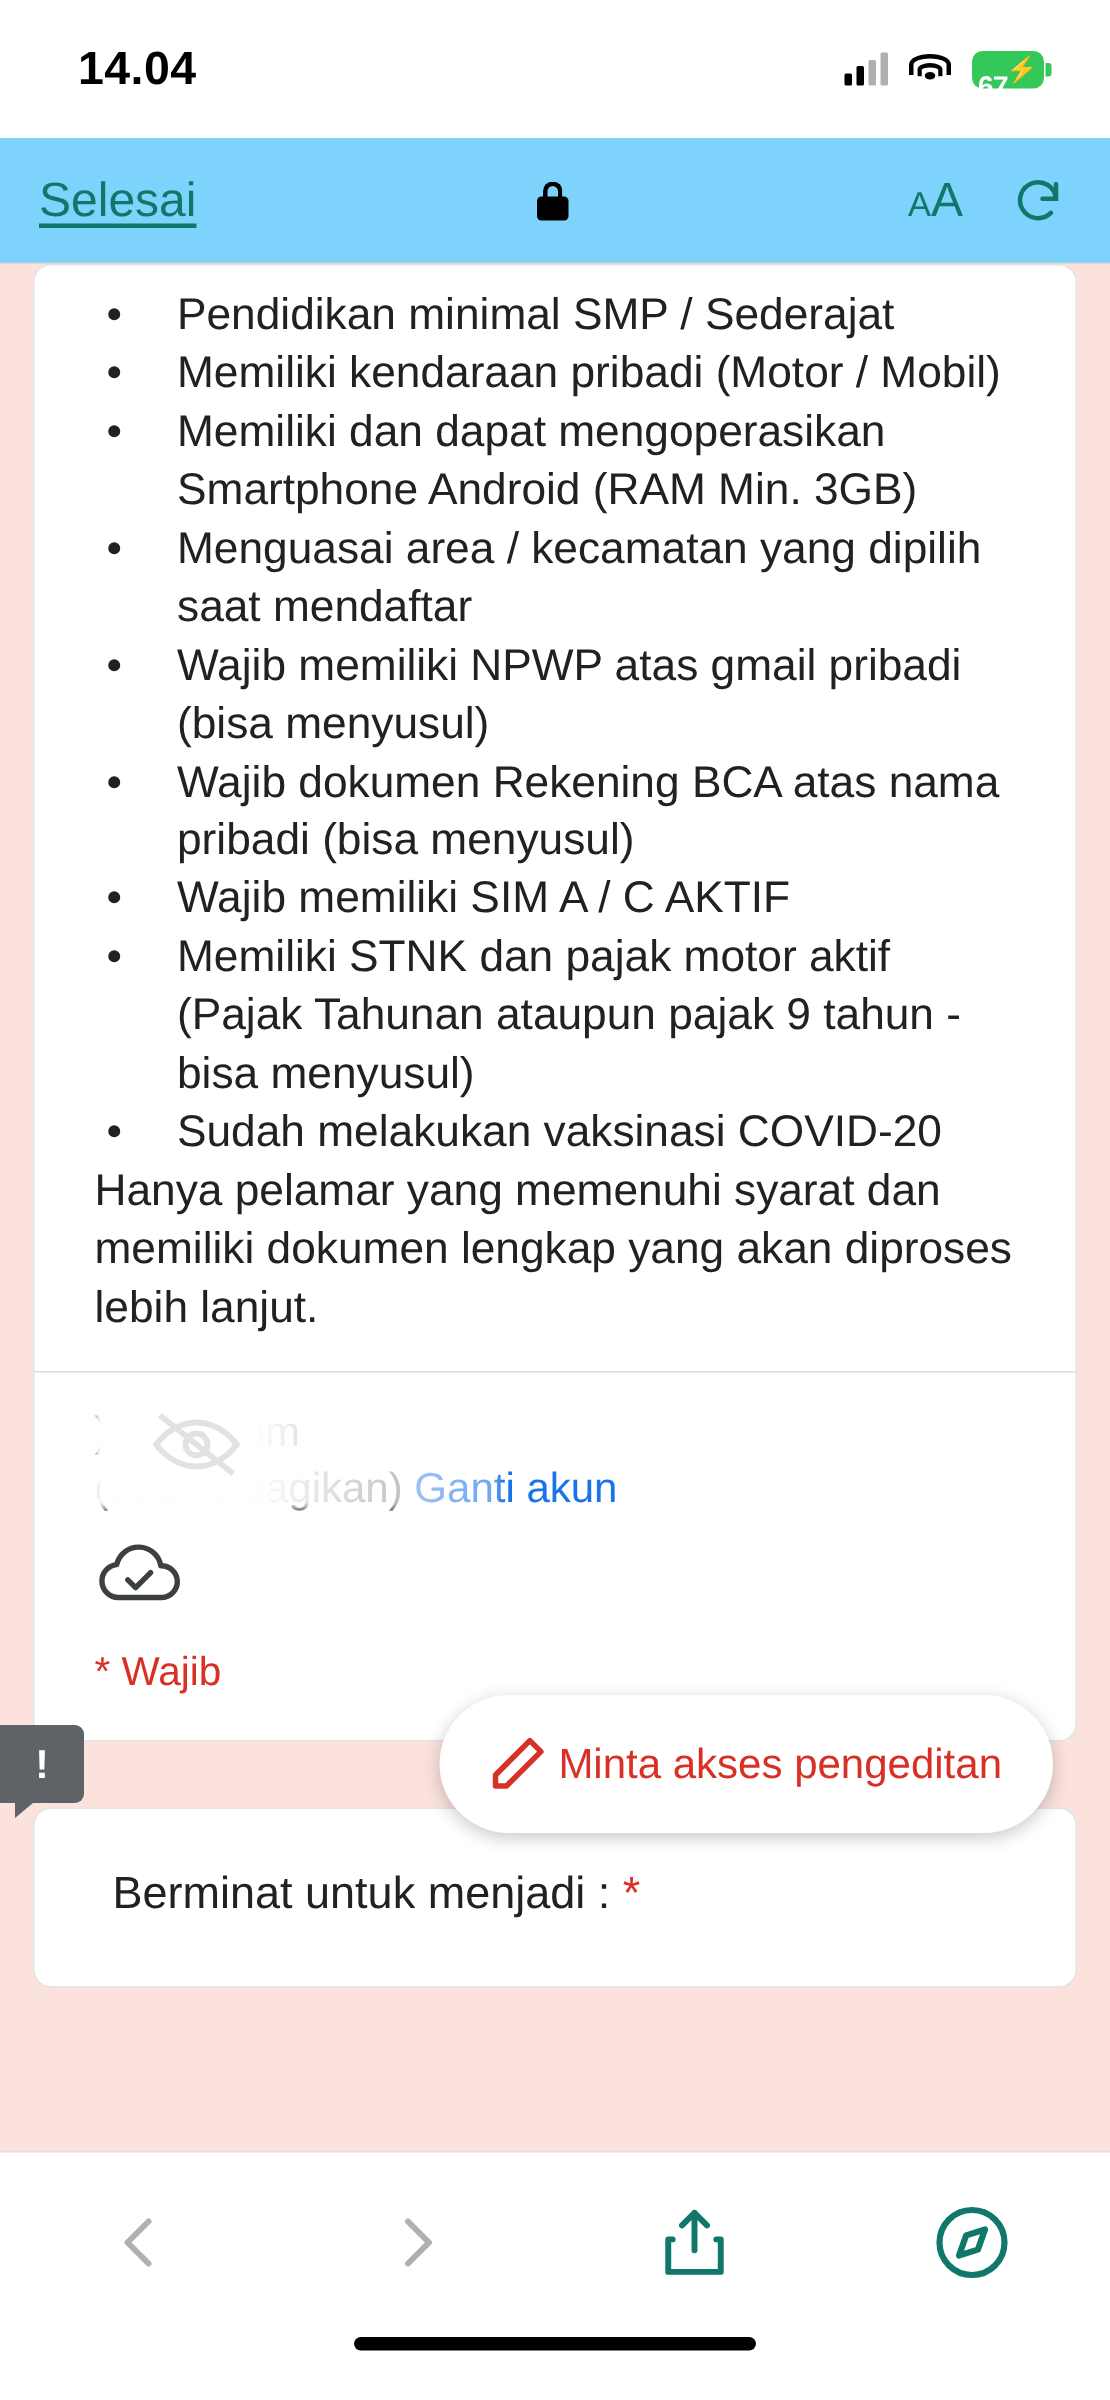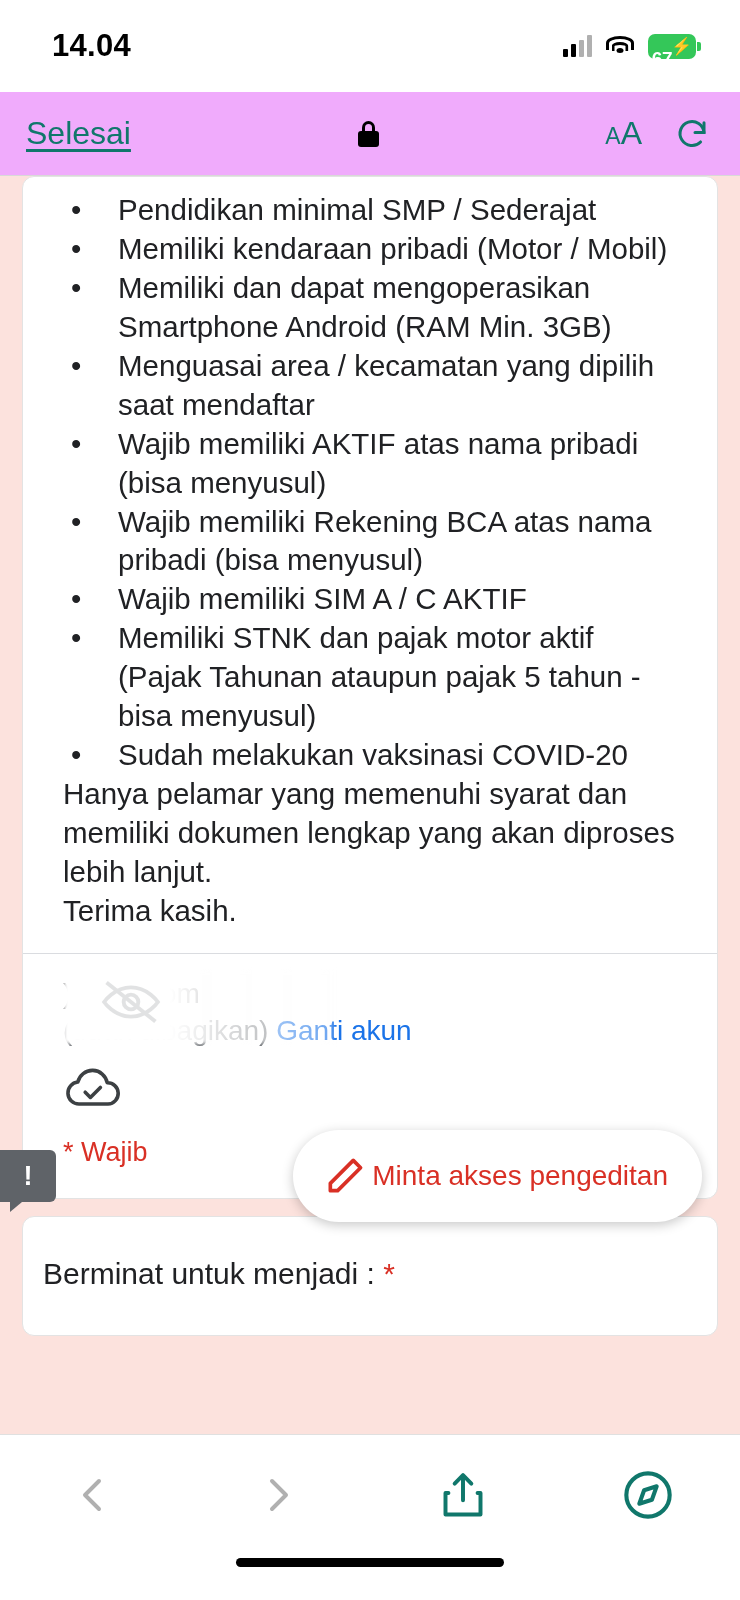--- a/index.html
+++ b/index.html
@@ -51,21 +51,21 @@
   .battery:after {
     content: ""; position: absolute; right: -5px; top: 8px;
     width: 4px; height: 9px; background: #34c759; border-radius: 0 2px 2px 0;
   }
   .battery .lvl { font-size: 19px; font-weight: 700; color: #fff; letter-spacing: -0.5px; margin-top: 25px; }
   .battery .bolt { font-size: 17px; color: #fff; margin-left: -1px; }
 
   
   .browserbar {
     height: 84px; flex: 0 0 84px;
-    background: #f0abfc;
+    background: #7dd3fc;
     display: flex; align-items: center; justify-content: space-between;
     padding: 0 30px 0 26px;
     border-bottom: 1px solid #d8d8d8;
   }
   .done-btn {
     font-size: 32px; color: #10776b; text-decoration: underline;
     text-underline-offset: 5px;
   }
   .urlwrap { display: flex; align-items: center; gap: 13px; }
   .lock { width: 21px; height: 26px; position: relative; }
@@ -120,21 +120,21 @@
     width: 270px; height: 74px;
     background: linear-gradient(90deg,#ffffff 0%, #ffffff 40%, rgba(255,255,255,0.35) 100%);
     filter: blur(2px);
     pointer-events: none;
   }
   .eye-icon { position: absolute; left: 78px; top: 26px; opacity: 0.18; }
 
   .cloud { padding: 16px 40px 0 40px; }
   .wajib { padding: 22px 40px 30px 40px; color: #d93025; font-size: 27px; }
 
-  .card-q { margin-top: 17px; padding: 40px 40px 44px 20px; }
+  .card-q { margin-top: 44px; padding: 40px 40px 44px 52px; }
   .q-title { font-size: 30px; color: #202124; }
   .q-title .req { color: #d93025; }
   .opt { display: flex; align-items: center; gap: 28px; margin-top: 42px; }
   .radio {
     width: 38px; height: 38px; border-radius: 50%;
     border: 3px solid #5f6368; flex: 0 0 38px;
   }
   .opt-label { font-size: 29px; color: #202124; }
 
   
@@ -237,41 +237,40 @@
         <div class="bullet-row">
           <span class="dot">•</span>
           <span class="txt">Memiliki dan dapat mengoperasikan Smartphone Android (RAM Min. 3GB)</span>
         </div>
         <div class="bullet-row">
           <span class="dot">•</span>
           <span class="txt">Menguasai area / kecamatan yang dipilih saat mendaftar</span>
         </div>
         <div class="bullet-row">
           <span class="dot">•</span>
-          <span class="txt">Wajib memiliki AKTIF atas nama pribadi (bisa menyusul)</span>
-        </div>
-        <div class="bullet-row">
-          <span class="dot">•</span>
-          <span class="txt">Wajib memiliki Rekening BCA atas nama pribadi (bisa menyusul)</span>
+          <span class="txt">Wajib memiliki NPWP atas gmail pribadi (bisa menyusul)</span>
+        </div>
+        <div class="bullet-row">
+          <span class="dot">•</span>
+          <span class="txt">Wajib dokumen Rekening BCA atas nama pribadi (bisa menyusul)</span>
         </div>
         <div class="bullet-row">
           <span class="dot">•</span>
           <span class="txt">Wajib memiliki SIM A / C AKTIF</span>
         </div>
         <div class="bullet-row">
           <span class="dot">•</span>
-          <span class="txt">Memiliki STNK dan pajak motor aktif (Pajak Tahunan ataupun pajak 5 tahun - bisa menyusul)</span>
+          <span class="txt">Memiliki STNK dan pajak motor aktif (Pajak Tahunan ataupun pajak 9 tahun - bisa menyusul)</span>
         </div>
         <div class="bullet-row">
           <span class="dot">•</span>
           <span class="txt">Sudah melakukan vaksinasi COVID-20</span>
         </div>
 
         <div class="para">Hanya pelamar yang memenuhi syarat dan memiliki dokumen lengkap yang akan diproses lebih lanjut.</div>
-        <div>Terima kasih.</div>
       </div>
 
       <div class="divider"></div>
 
       <div class="account">
         <div class="acct-line1">)gmail.com</div>
         <div class="acct-line2">
           <span>(tidak dibagikan)</span>
           <span class="acct-link">Ganti akun</span>
         </div>

